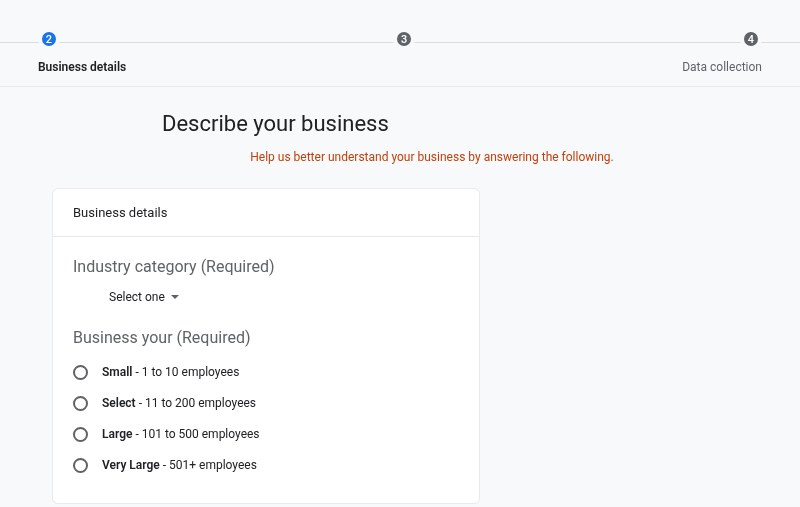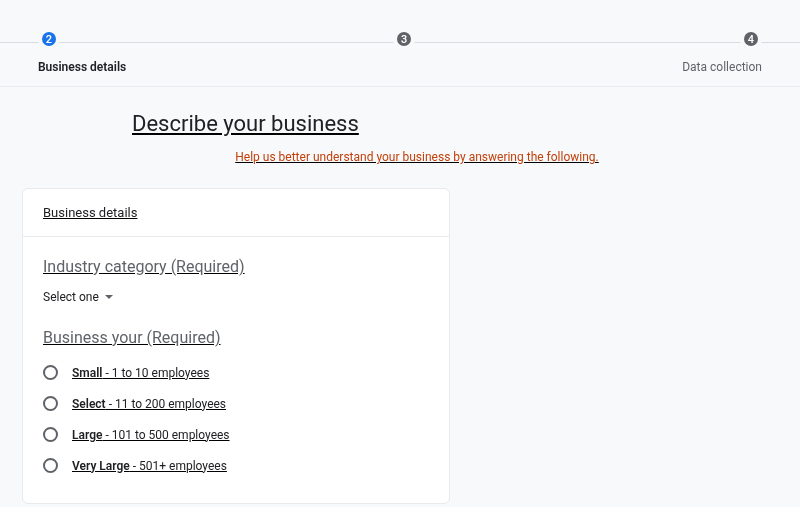--- a/index.html
+++ b/index.html
@@ -63,22 +63,21 @@
       margin-top: 10px;
       font-size: 12px;
       color: #5f6368;
       padding-bottom: 12px;
     }
     .step-label.active {
       color: #202124;
       font-weight: 600;
     }
     .content {
-      padding: 24px 38px 0 22px;
-      text-decoration: underline;
+      padding: 24px 38px 0 52px;
     }
     .page-title {
       font-size: 22px;
       font-weight: 400;
       color: #202124;
       margin-left: 110px;
       margin-bottom: 14px;
     }
     .page-subtitle {
       font-size: 12px;
@@ -110,31 +109,32 @@
       margin-bottom: 10px;
     }
     .select-one {
       display: inline-flex;
       align-items: center;
       gap: 6px;
       font-size: 12px;
       color: #202124;
       cursor: pointer;
       margin-bottom: 24px;
+      margin-left: 36px;
     }
     .caret-down {
       width: 0;
       height: 0;
       border-left: 4px solid transparent;
       border-right: 4px solid transparent;
       border-top: 4px solid #5f6368;
     }
     .radio-option {
       display: flex;
-      align-items: center;
+      align-items: flex-start;
       gap: 14px;
       padding: 8px 0;
       cursor: pointer;
     }
     .radio-circle {
       width: 15px;
       height: 15px;
       border: 2px solid #5f6368;
       border-radius: 50%;
       flex-shrink: 0;

